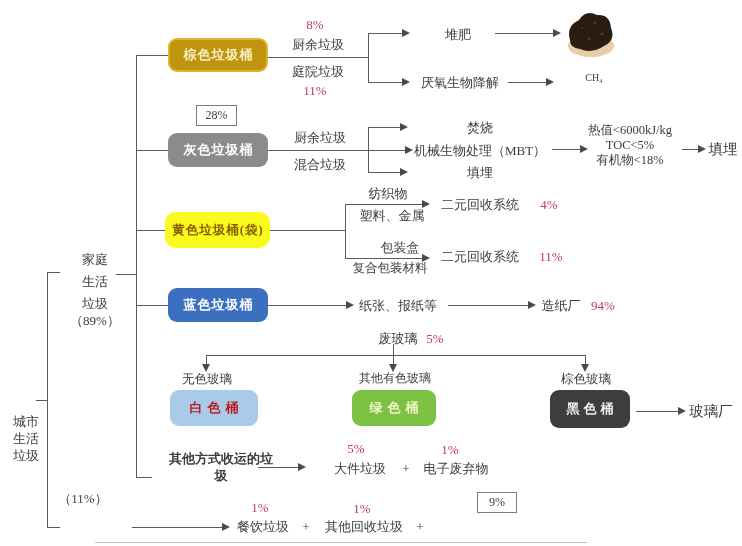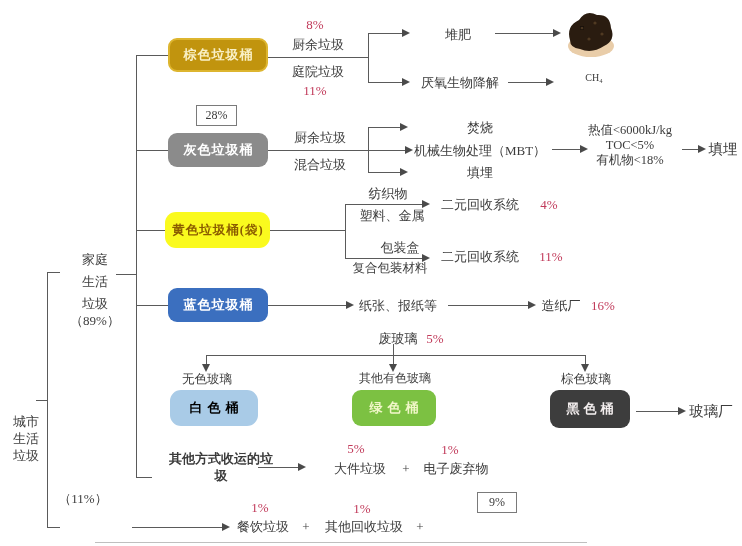--- a/index.html
+++ b/index.html
@@ -117,36 +117,36 @@
   <div class="lbl" style="left:434px;top:248px;width:92px;">二元回收系统</div>
   <div class="lbl pct" style="left:532px;top:248px;width:38px;">11%</div>
 
   <div class="bin" style="left:168px;top:288px;width:100px;height:34px;background:#3b6fbf;color:#ffffff;">蓝色垃圾桶</div>
   <div class="hline" style="left:268px;top:305px;width:78px;"></div>
   <div class="ah-r" style="left:346px;top:301px;"></div>
   <div class="lbl" style="left:352px;top:297px;width:92px;">纸张、报纸等</div>
   <div class="hline" style="left:448px;top:305px;width:80px;"></div>
   <div class="ah-r" style="left:528px;top:301px;"></div>
   <div class="lbl" style="left:536px;top:297px;width:50px;">造纸厂</div>
-  <div class="lbl pct" style="left:586px;top:297px;width:34px;">16%</div>
+  <div class="lbl pct" style="left:586px;top:297px;width:34px;">94%</div>
 
   <div class="lbl" style="left:373px;top:330px;width:50px;">废玻璃</div>
   <div class="lbl pct" style="left:421px;top:330px;width:28px;">5%</div>
   <div class="vline" style="left:393px;top:344px;height:11px;"></div>
   <div class="hline" style="left:206px;top:355px;width:380px;"></div>
   <div class="vline" style="left:206px;top:355px;height:9px;"></div>
   <div class="ah-d" style="left:202px;top:364px;"></div>
   <div class="vline" style="left:393px;top:355px;height:9px;"></div>
   <div class="ah-d" style="left:389px;top:364px;"></div>
   <div class="vline" style="left:585px;top:355px;height:9px;"></div>
   <div class="ah-d" style="left:581px;top:364px;"></div>
   <div class="lbl" style="left:178px;top:371px;width:58px;font-size:12.5px;">无色玻璃</div>
   <div class="lbl" style="left:352px;top:371px;width:86px;font-size:12px;">其他有色玻璃</div>
   <div class="lbl" style="left:556px;top:371px;width:60px;font-size:12.5px;">棕色玻璃</div>
-  <div class="bin" style="left:170px;top:390px;width:88px;height:36px;background:#a9cbe7;color:#000000;letter-spacing:5px;text-indent:5px;border-radius:11px;">白色桶</div>
+  <div class="bin" style="left:170px;top:390px;width:88px;height:36px;background:#a9cbe7;color:#b91c1c;letter-spacing:5px;text-indent:5px;">白色桶</div>
   <div class="bin" style="left:352px;top:390px;width:84px;height:36px;background:#7cc142;color:#f1f7c9;letter-spacing:5px;text-indent:5px;">绿色桶</div>
   <div class="bin" style="left:550px;top:390px;width:80px;height:38px;background:#3d3d3d;color:#f2eded;letter-spacing:4px;text-indent:4px;">黑色桶</div>
   <div class="hline" style="left:636px;top:411px;width:42px;"></div>
   <div class="ah-r" style="left:678px;top:407px;"></div>
   <div class="lbl" style="left:684px;top:402px;width:54px;font-size:14.5px;">玻璃厂</div>
 
   <div class="lbl bold" style="left:150px;top:451px;width:142px;line-height:1.3;">其他方式收运的垃
 圾</div>
   <div class="hline" style="left:258px;top:467px;width:40px;"></div>
   <div class="ah-r" style="left:298px;top:463px;"></div>

